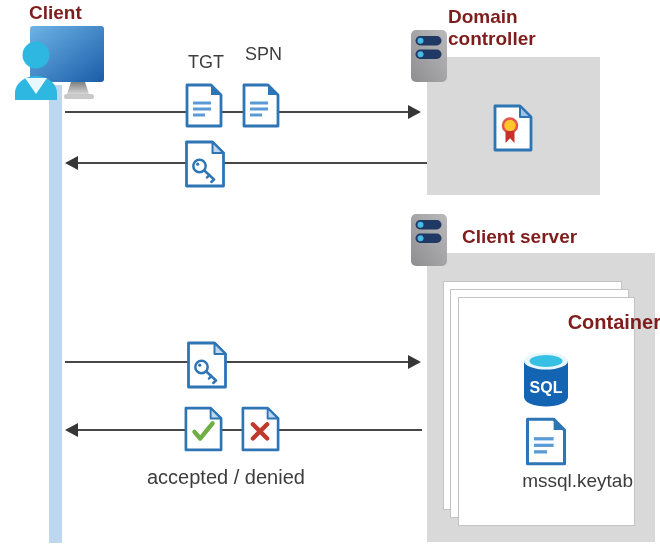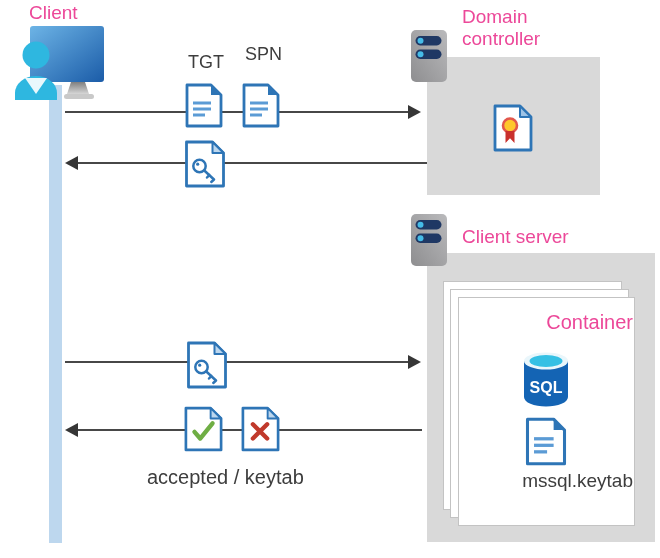--- a/index.html
+++ b/index.html
@@ -1,21 +1,21 @@
 <!DOCTYPE html>
 <html><head>
 <meta charset="utf-8">
 <style>
   html,body{margin:0;padding:0;background:#ffffff;}
   .stage{
     position:relative;width:660px;height:558px;background:#ffffff;
     font-family:"Liberation Sans", sans-serif;color:#262626;overflow:hidden;
   }
   .abs{position:absolute;}
-  .heading{font-weight:400;font-size:19px;line-height:22px;color:#ec4899;}
+  .heading{font-weight:700;font-size:19px;line-height:22px;color:#7f1d1d;}
   .label{font-size:18px;color:#3d3d3d;}
   .panel{background:#d9d9d9;}
   .card{background:#ffffff;border:1.6px solid #c3c3c3;}
   .hline{height:2px;background:#474747;}
   .arrow-right{width:0;height:0;border-top:7px solid transparent;border-bottom:7px solid transparent;border-left:13px solid #363636;}
   .arrow-left{width:0;height:0;border-top:7px solid transparent;border-bottom:7px solid transparent;border-right:13px solid #363636;}
   .lifeline{background:#bdd7ee;}
   .ctr{text-align:right;}
 </style>
 </head>
@@ -53,42 +53,42 @@
   </svg>
 
   <div class="abs panel" style="left:427px;top:57px;width:173px;height:138px;"></div>
   <svg class="abs" style="left:410px;top:29px;" width="38" height="54" viewBox="0 0 38 54">
     <rect x="1" y="1" width="36" height="52" rx="5" fill="url(#srvGrad)"></rect>
     <rect x="5.5" y="7" width="26" height="9.5" rx="4.7" fill="#1f3864"></rect>
     <circle cx="10.5" cy="11.7" r="3" fill="#45bce8"></circle>
     <rect x="5.5" y="20.5" width="26" height="9.5" rx="4.7" fill="#1f3864"></rect>
     <circle cx="10.5" cy="25.2" r="3" fill="#45bce8"></circle>
   </svg>
-  <div class="abs heading" style="left:462px;top:6px;width:135px;">Domain controller</div>
+  <div class="abs heading" style="left:448px;top:6px;width:135px;">Domain controller</div>
   <svg class="abs" style="left:493px;top:104px;" width="40" height="48" viewBox="0 0 40 48">
     <path d="M2 2 H27 L38 13 V46 H2 Z" fill="#ffffff" stroke="#2e75b6" stroke-width="2.8" stroke-linejoin="round"></path>
     <path d="M27 2 L38 13 H27 Z" fill="#9dc3e6" stroke="#2e75b6" stroke-width="2" stroke-linejoin="round"></path>
     <circle cx="17" cy="21.5" r="7" fill="#ffc72c" stroke="#e2574c" stroke-width="2.6"></circle>
     <path d="M12.5 27 L12.5 39 L17 34.2 L21.5 39 L21.5 27 Z" fill="#c9302c"></path>
   </svg>
 
   <div class="abs panel" style="left:427px;top:253px;width:228px;height:289px;"></div>
   <svg class="abs" style="left:410px;top:213px;" width="38" height="54" viewBox="0 0 38 54">
     <rect x="1" y="1" width="36" height="52" rx="5" fill="url(#srvGrad)"></rect>
     <rect x="5.5" y="7" width="26" height="9.5" rx="4.7" fill="#1f3864"></rect>
     <circle cx="10.5" cy="11.7" r="3" fill="#45bce8"></circle>
     <rect x="5.5" y="20.5" width="26" height="9.5" rx="4.7" fill="#1f3864"></rect>
     <circle cx="10.5" cy="25.2" r="3" fill="#45bce8"></circle>
   </svg>
   <div class="abs heading" style="left:462px;top:226px;">Client server</div>
 
   <div class="abs card" style="left:443px;top:281px;width:177px;height:227px;"></div>
   <div class="abs card" style="left:450px;top:289px;width:177px;height:227px;"></div>
   <div class="abs card" style="left:458px;top:297px;width:175px;height:227px;"></div>
-  <div class="abs heading ctr" style="left:458px;top:311px;width:175px;font-size:20px;">Container</div>
+  <div class="abs heading ctr" style="left:458px;top:311px;width:175px;font-size:20px;padding-left:28px;">Container</div>
 
   <svg class="abs" style="left:521px;top:351px;" width="50" height="58" viewBox="0 0 50 58">
     <path d="M3 10 V46 A22 9.5 0 0 0 47 46 V10 Z" fill="#1464b4"></path>
     <ellipse cx="25" cy="10" rx="22" ry="8.6" fill="#e9f6fb"></ellipse>
     <ellipse cx="25" cy="10" rx="16.5" ry="5.9" fill="#35c0e4"></ellipse>
     <text x="25" y="42" text-anchor="middle" font-family="Liberation Sans, sans-serif" font-size="16" font-weight="bold" fill="#ffffff">SQL</text>
   </svg>
 
   <svg class="abs" style="left:525px;top:417px;" width="42" height="49" viewBox="0 0 38 45">
     <path d="M2 2 H26 L36 12 V43 H2 Z" fill="#ffffff" stroke="#2e75b6" stroke-width="2.8" stroke-linejoin="round"></path>
@@ -143,15 +143,15 @@
   <svg class="abs" style="left:184px;top:406px;" width="39" height="46" viewBox="0 0 41 48">
     <path d="M2 2 H28 L39 13 V46 H2 Z" fill="#ffffff" stroke="#2e75b6" stroke-width="2.8" stroke-linejoin="round"></path>
     <path d="M28 2 L39 13 H28 Z" fill="#bdd7ee" stroke="#2e75b6" stroke-width="2" stroke-linejoin="round"></path>
     <polyline points="11,27 17,34 30,18" fill="none" stroke="#6fae44" stroke-width="4.6" stroke-linecap="round" stroke-linejoin="round"></polyline>
   </svg>
   <svg class="abs" style="left:241px;top:406px;" width="39" height="46" viewBox="0 0 41 48">
     <path d="M2 2 H28 L39 13 V46 H2 Z" fill="#ffffff" stroke="#2e75b6" stroke-width="2.8" stroke-linejoin="round"></path>
     <path d="M28 2 L39 13 H28 Z" fill="#bdd7ee" stroke="#2e75b6" stroke-width="2" stroke-linejoin="round"></path>
     <path d="M12.5 19 L27.5 34 M27.5 19 L12.5 34" fill="none" stroke="#c0392b" stroke-width="4.6" stroke-linecap="round"></path>
   </svg>
-  <div class="abs label" style="left:147px;top:466px;font-size:20px;">accepted / keytab</div>
+  <div class="abs label" style="left:147px;top:466px;font-size:20px;">accepted / denied</div>
 
 </div>
 
 </body></html>

